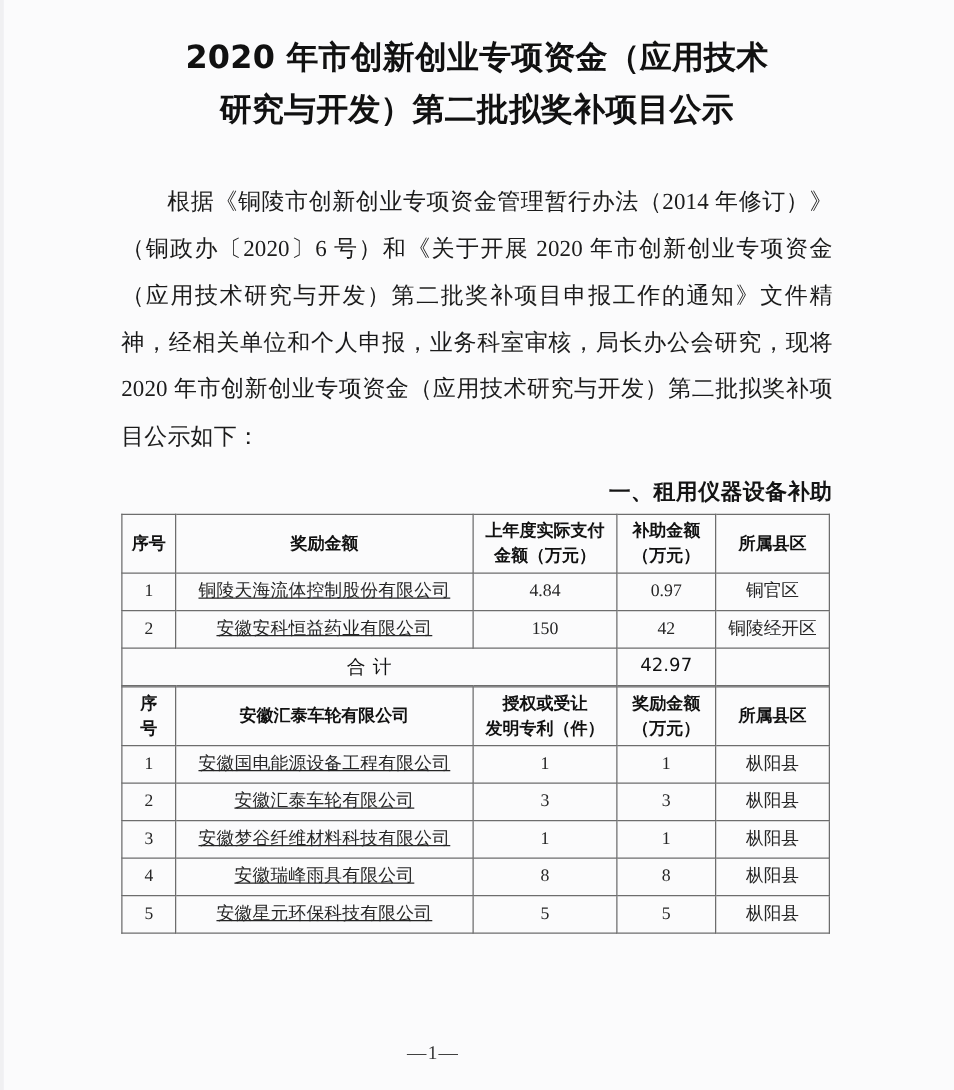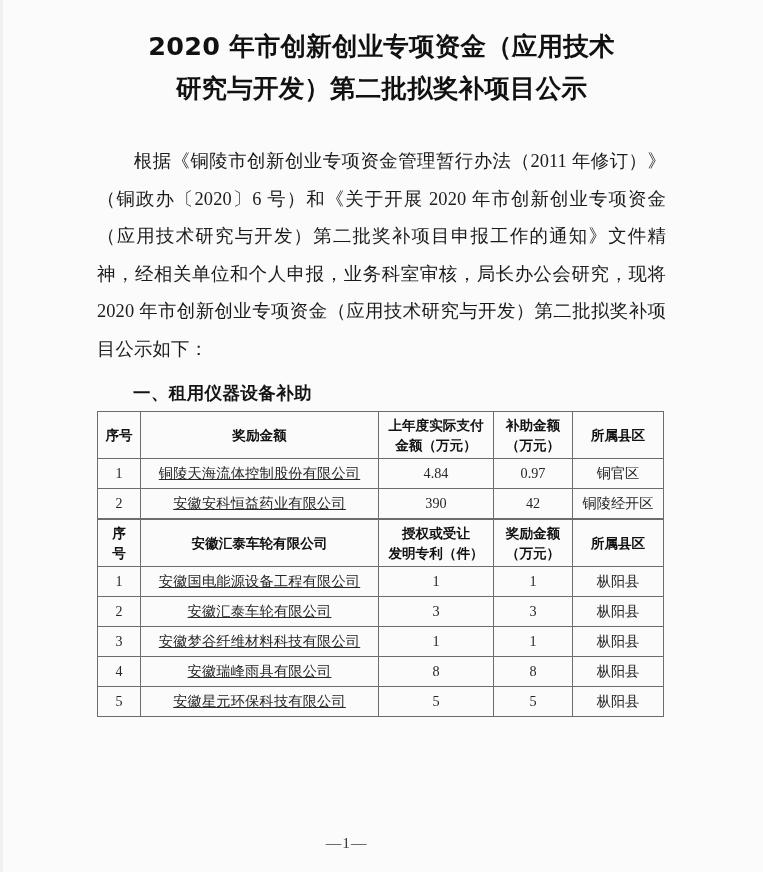--- a/index.html
+++ b/index.html
@@ -60,20 +60,21 @@
 
   
   .section-heading {
     margin: 0;
     padding: 13px 0 6px 36px;
     font-family: "DejaVu Sans", "Liberation Sans", sans-serif;
     font-size: 17.5px;
     font-weight: 700;
     color: #141414;
     letter-spacing: 0.4px;
+    text-align: right;
   }
   .section-block.second .section-heading {
     padding-top: 14px;
   }
 
   
   table.gov-table {
     width: 566px;
     border-collapse: collapse;
     table-layout: fixed;
@@ -167,21 +168,21 @@
 </head>
 <body>
 
 <div class="scan-edge-left"></div>
 
 <div class="page">
 
   <h1 class="doc-title">2020 年市创新创业专项资金（应用技术
 研究与开发）第二批拟奖补项目公示</h1>
 
-  <p class="body-text">根据《铜陵市创新创业专项资金管理暂行办法（2011 年修订）》（铜政办〔2020〕6 号）和《关于开展 2020 年市创新创业专项资金（应用技术研究与开发）第二批奖补项目申报工作的通知》文件精神，经相关单位和个人申报，业务科室审核，局长办公会研究，现将 2020 年市创新创业专项资金（应用技术研究与开发）第二批拟奖补项目公示如下：</p>
+  <p class="body-text">根据《铜陵市创新创业专项资金管理暂行办法（2014 年修订）》（铜政办〔2020〕6 号）和《关于开展 2020 年市创新创业专项资金（应用技术研究与开发）第二批奖补项目申报工作的通知》文件精神，经相关单位和个人申报，业务科室审核，局长办公会研究，现将 2020 年市创新创业专项资金（应用技术研究与开发）第二批拟奖补项目公示如下：</p>
 
   <div class="section-block first">
 
     <h2 class="section-heading">一、租用仪器设备补助</h2>
 
     <table class="gov-table t1">
       <colgroup>
         <col class="c-idx">
           <col class="c-unit">
           <col class="c-amt1">
@@ -203,23 +204,28 @@
         <tr>
           <td class="idx-cell">1</td>
           <td class="unit-cell">铜陵天海流体控制股份有限公司</td>
           <td>4.84</td>
           <td>0.97</td>
           <td>铜官区</td>
         </tr>
         <tr>
           <td class="idx-cell">2</td>
           <td class="unit-cell">安徽安科恒益药业有限公司</td>
-          <td>390</td>
+          <td>150</td>
           <td>42</td>
           <td>铜陵经开区</td>
+        </tr>
+        <tr class="total-row">
+          <td class="total-label" colspan="3">合    计</td>
+          <td class="total-value">42.97</td>
+          <td></td>
         </tr>
       </tbody>
     </table>
   </div>
 
   <div class="section-block second">
 
 
     <table class="gov-table t2">
       <colgroup>

